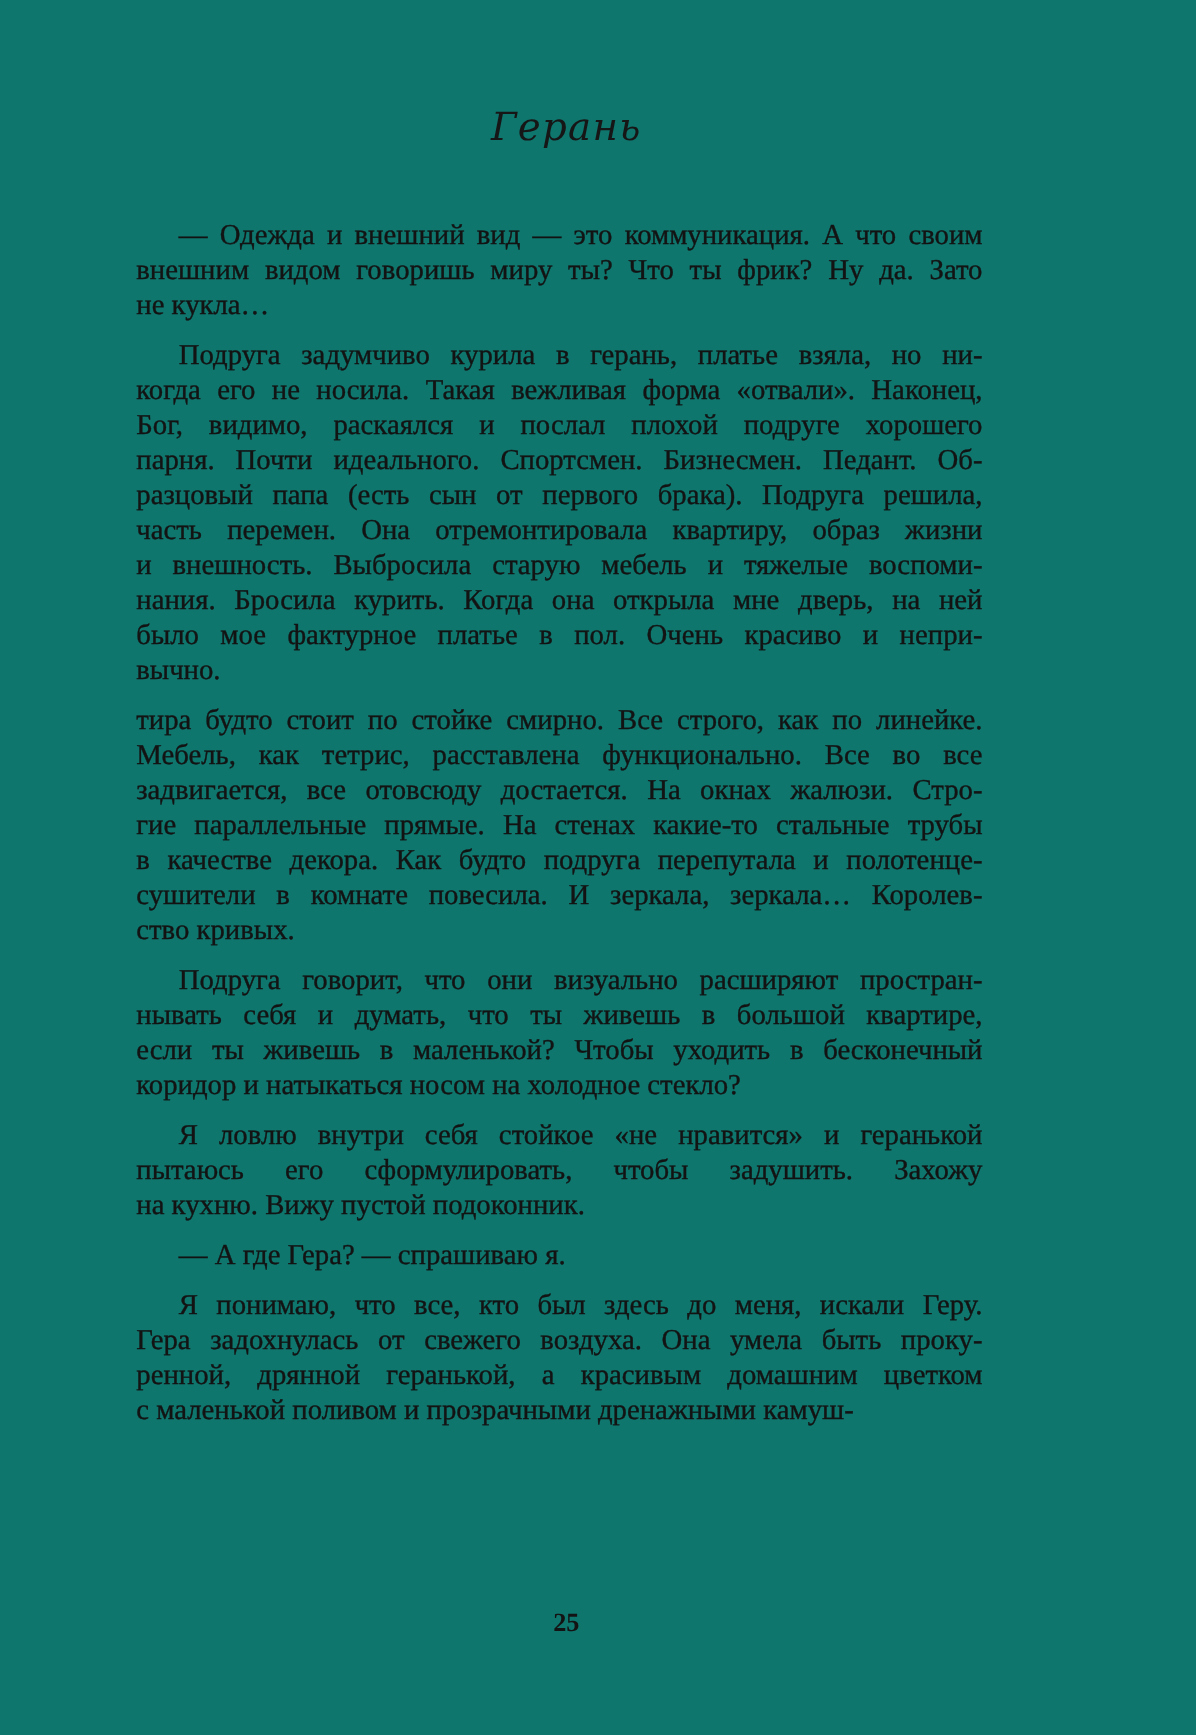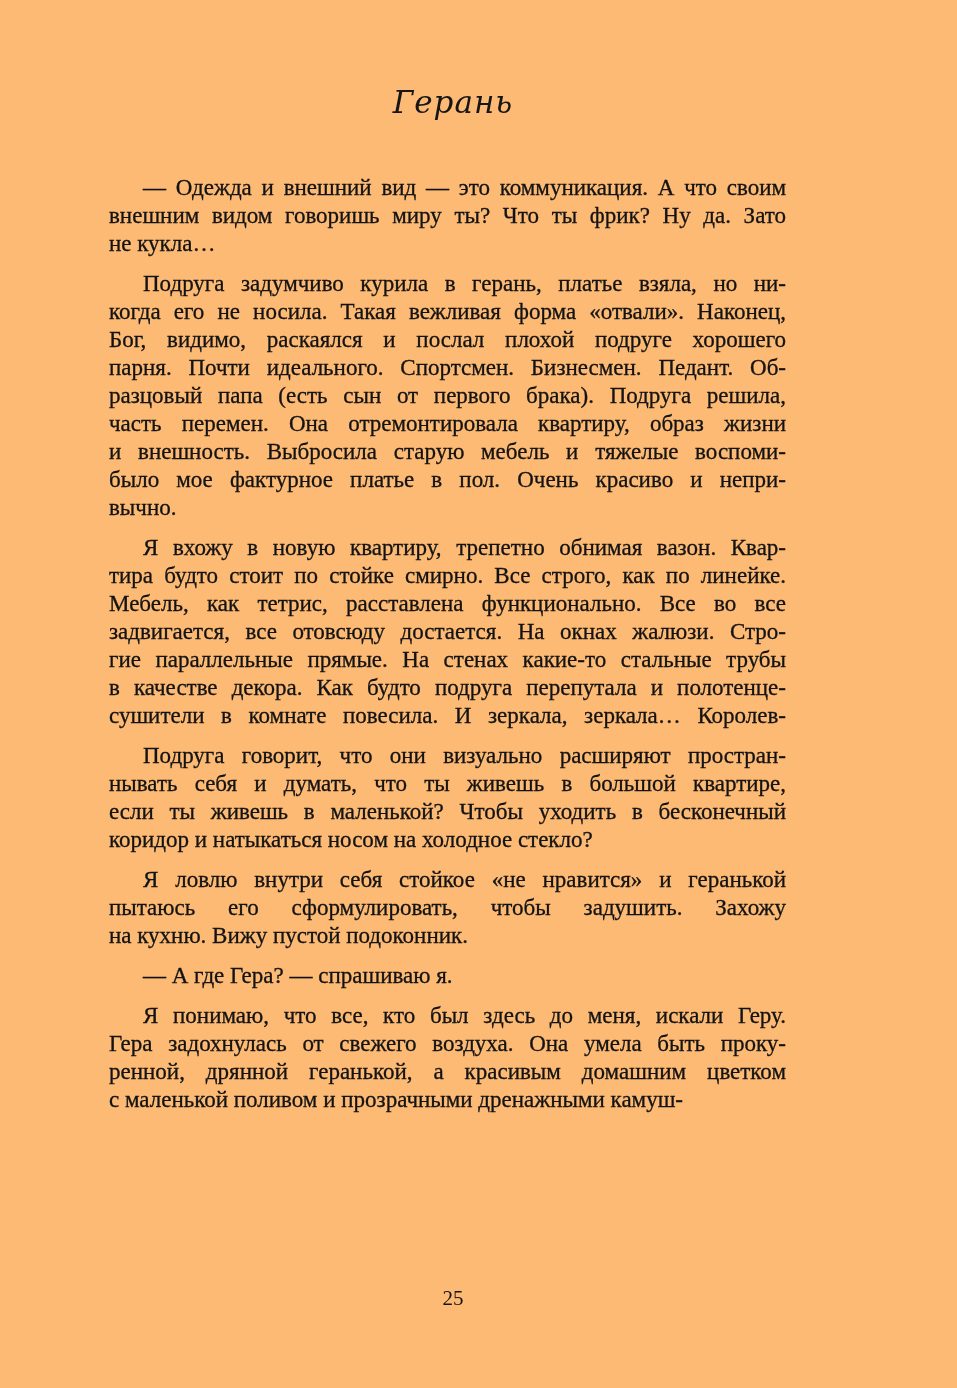--- a/index.html
+++ b/index.html
@@ -4,21 +4,21 @@
 <style>
   html, body {
     margin: 0;
     padding: 0;
     background: #ffffff;
   }
   .page {
     position: relative;
     width: 957px;
     height: 1388px;
-    background: #fdba74;
+    background: #0f766e;
     color: #121212;
     font-family: "Liberation Serif", "DejaVu Serif", serif;
     overflow: hidden;
   }
   .chapter-title {
     position: absolute;
     top: 84px;
     left: 97px;
     width: 712px;
     margin: 0;
@@ -48,21 +48,21 @@
   }
   .para .line.first { text-indent: 34px; }
   .para .line.last  { text-align-last: left; }
   .page-number {
     position: absolute;
     top: 1286px;
     left: 97px;
     width: 712px;
     text-align: center;
     font-size: 21px;
-    font-weight: normal;
+    font-weight: bold;
     color: #131313;
   }
 </style>
 </head>
 <body>
 
 <div class="page">
   <h1 class="chapter-title">Герань</h1>
 
   <div class="text-block">
@@ -72,31 +72,32 @@
         <div class="line last">не кукла…</div>
       </div>
       <div class="para">
         <div class="line first">Подруга задумчиво курила в герань, платье взяла, но ни-</div>
         <div class="line">когда его не носила. Такая вежливая форма «отвали». Наконец,</div>
         <div class="line">Бог, видимо, раскаялся и послал плохой подруге хорошего</div>
         <div class="line">парня. Почти идеального. Спортсмен. Бизнесмен. Педант. Об-</div>
         <div class="line">разцовый папа (есть сын от первого брака). Подруга решила,</div>
         <div class="line">часть перемен. Она отремонтировала квартиру, образ жизни</div>
         <div class="line">и внешность. Выбросила старую мебель и тяжелые воспоми-</div>
+        <div class="line">нания. Бросила курить. Когда она открыла мне дверь, на ней</div>
         <div class="line">было мое фактурное платье в пол. Очень красиво и непри-</div>
         <div class="line last">вычно.</div>
       </div>
       <div class="para">
-        <div class="line first">Я вхожу в новую квартиру, трепетно обнимая вазон. Квар-</div>
         <div class="line">тира будто стоит по стойке смирно. Все строго, как по линейке.</div>
         <div class="line">Мебель, как тетрис, расставлена функционально. Все во все</div>
         <div class="line">задвигается, все отовсюду достается. На окнах жалюзи. Стро-</div>
         <div class="line">гие параллельные прямые. На стенах какие-то стальные трубы</div>
         <div class="line">в качестве декора. Как будто подруга перепутала и полотенце-</div>
         <div class="line">сушители в комнате повесила. И зеркала, зеркала… Королев-</div>
+        <div class="line last">ство кривых.</div>
       </div>
       <div class="para">
         <div class="line first">Подруга говорит, что они визуально расширяют простран-</div>
         <div class="line">нывать себя и думать, что ты живешь в большой квартире,</div>
         <div class="line">если ты живешь в маленькой? Чтобы уходить в бесконечный</div>
         <div class="line last">коридор и натыкаться носом на холодное стекло?</div>
       </div>
       <div class="para">
         <div class="line first">Я ловлю внутри себя стойкое «не нравится» и геранькой</div>
         <div class="line">пытаюсь его сформулировать, чтобы задушить. Захожу</div>

